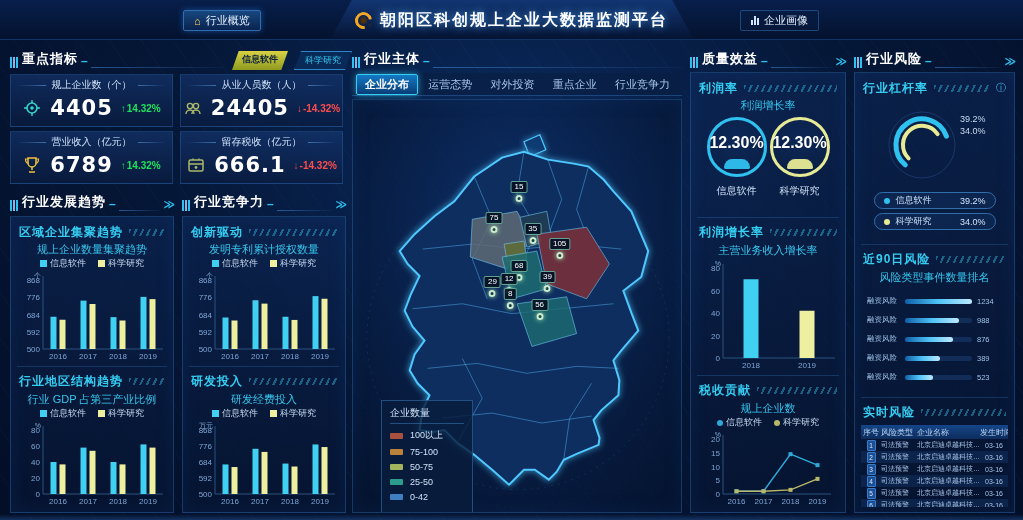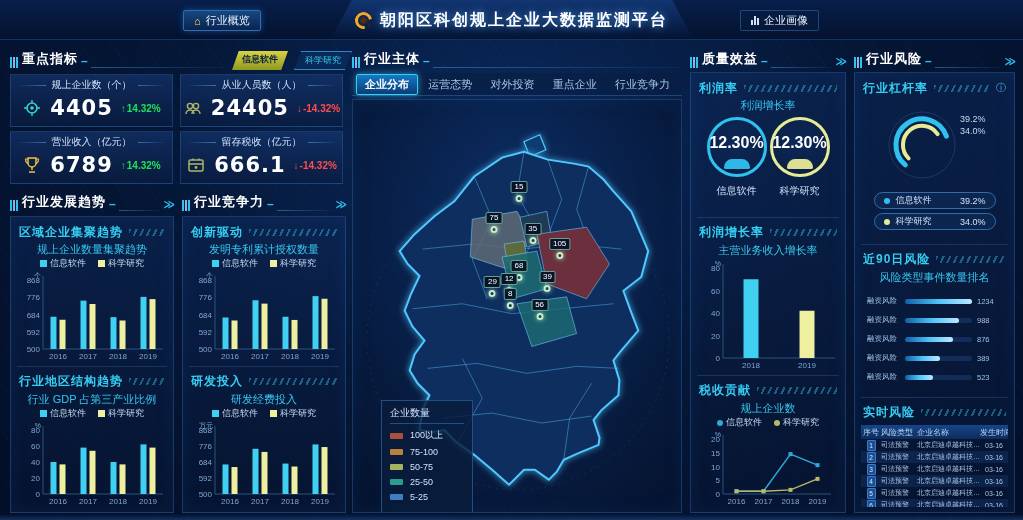--- a/index.html
+++ b/index.html
@@ -520,21 +520,21 @@
           <div class="ml-r">
             <div class="ml-sw" style="background: rgb(163, 180, 95);"></div>
             <div class="ml-l">50-75</div>
           </div>
           <div class="ml-r">
             <div class="ml-sw" style="background: rgb(43, 157, 140);"></div>
             <div class="ml-l">25-50</div>
           </div>
           <div class="ml-r">
             <div class="ml-sw" style="background: rgb(62, 127, 193);"></div>
-            <div class="ml-l">5-25</div>
+            <div class="ml-l">0-42</div>
           </div>
         </div>
     </div>
   </div>
 
   <div class="panel" style="left:690px;top:72px;width:156px;height:441px">
     <div class="sub-h">
       <span class="sub-t">利润率</span>
       <span class="hatch"></span>
     </div>

